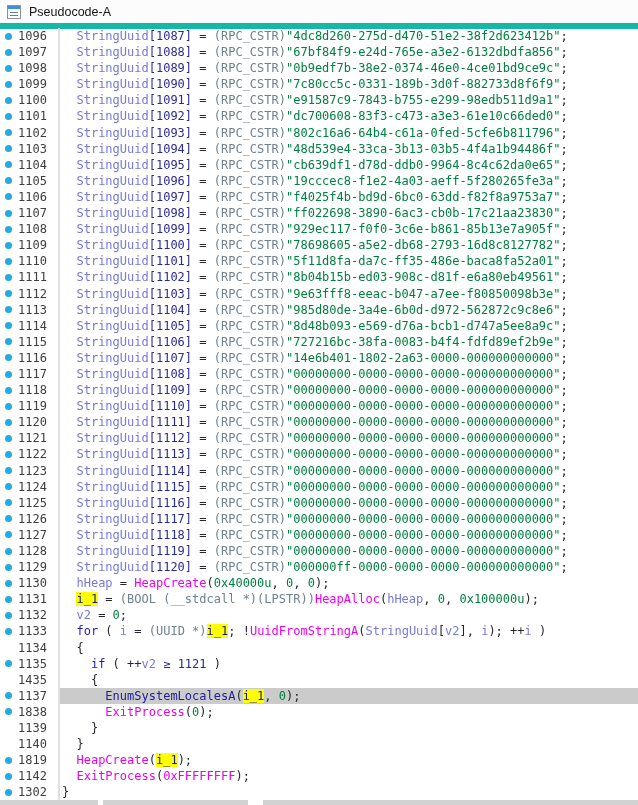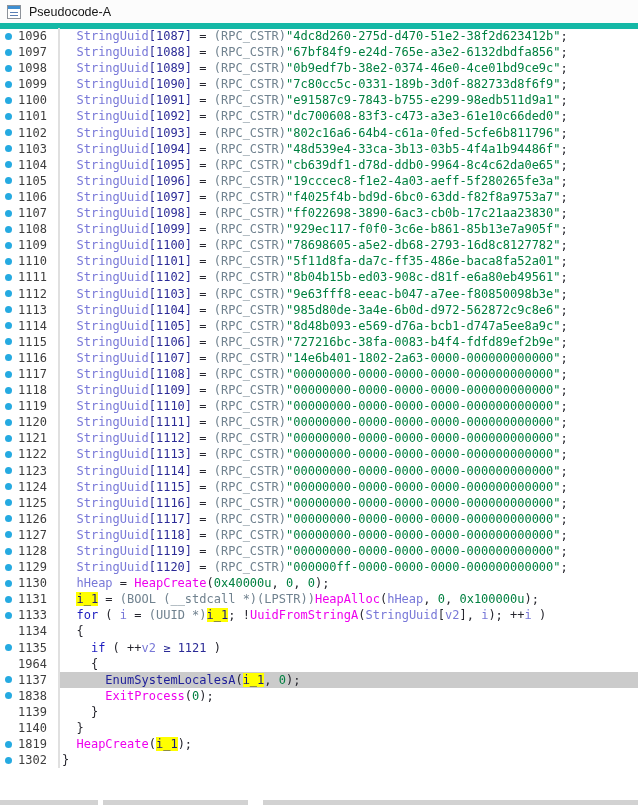--- a/index.html
+++ b/index.html
@@ -84,29 +84,31 @@
     <div class="row"><span class="dotcell"><span class="dot"></span></span><span class="lnum">1122</span><span class="gutpad"></span><span class="ltext"><span class="t-pn">  </span><span class="t-var">StringUuid</span><span class="t-idx">[1113]</span><span class="t-pn"> = </span><span class="t-cast">(RPC_CSTR)</span><span class="t-str">"00000000-0000-0000-0000-000000000000"</span><span class="t-pn">;</span></span></div>
     <div class="row"><span class="dotcell"><span class="dot"></span></span><span class="lnum">1123</span><span class="gutpad"></span><span class="ltext"><span class="t-pn">  </span><span class="t-var">StringUuid</span><span class="t-idx">[1114]</span><span class="t-pn"> = </span><span class="t-cast">(RPC_CSTR)</span><span class="t-str">"00000000-0000-0000-0000-000000000000"</span><span class="t-pn">;</span></span></div>
     <div class="row"><span class="dotcell"><span class="dot"></span></span><span class="lnum">1124</span><span class="gutpad"></span><span class="ltext"><span class="t-pn">  </span><span class="t-var">StringUuid</span><span class="t-idx">[1115]</span><span class="t-pn"> = </span><span class="t-cast">(RPC_CSTR)</span><span class="t-str">"00000000-0000-0000-0000-000000000000"</span><span class="t-pn">;</span></span></div>
     <div class="row"><span class="dotcell"><span class="dot"></span></span><span class="lnum">1125</span><span class="gutpad"></span><span class="ltext"><span class="t-pn">  </span><span class="t-var">StringUuid</span><span class="t-idx">[1116]</span><span class="t-pn"> = </span><span class="t-cast">(RPC_CSTR)</span><span class="t-str">"00000000-0000-0000-0000-000000000000"</span><span class="t-pn">;</span></span></div>
     <div class="row"><span class="dotcell"><span class="dot"></span></span><span class="lnum">1126</span><span class="gutpad"></span><span class="ltext"><span class="t-pn">  </span><span class="t-var">StringUuid</span><span class="t-idx">[1117]</span><span class="t-pn"> = </span><span class="t-cast">(RPC_CSTR)</span><span class="t-str">"00000000-0000-0000-0000-000000000000"</span><span class="t-pn">;</span></span></div>
     <div class="row"><span class="dotcell"><span class="dot"></span></span><span class="lnum">1127</span><span class="gutpad"></span><span class="ltext"><span class="t-pn">  </span><span class="t-var">StringUuid</span><span class="t-idx">[1118]</span><span class="t-pn"> = </span><span class="t-cast">(RPC_CSTR)</span><span class="t-str">"00000000-0000-0000-0000-000000000000"</span><span class="t-pn">;</span></span></div>
     <div class="row"><span class="dotcell"><span class="dot"></span></span><span class="lnum">1128</span><span class="gutpad"></span><span class="ltext"><span class="t-pn">  </span><span class="t-var">StringUuid</span><span class="t-idx">[1119]</span><span class="t-pn"> = </span><span class="t-cast">(RPC_CSTR)</span><span class="t-str">"00000000-0000-0000-0000-000000000000"</span><span class="t-pn">;</span></span></div>
     <div class="row"><span class="dotcell"><span class="dot"></span></span><span class="lnum">1129</span><span class="gutpad"></span><span class="ltext"><span class="t-pn">  </span><span class="t-var">StringUuid</span><span class="t-idx">[1120]</span><span class="t-pn"> = </span><span class="t-cast">(RPC_CSTR)</span><span class="t-str">"000000ff-0000-0000-0000-000000000000"</span><span class="t-pn">;</span></span></div>
     <div class="row"><span class="dotcell"><span class="dot"></span></span><span class="lnum">1130</span><span class="gutpad"></span><span class="ltext"><span class="t-pn">  </span><span class="t-var">hHeap</span><span class="t-pn"> = </span><span class="t-imp">HeapCreate</span><span class="t-pn">(</span><span class="t-num">0x40000u</span><span class="t-pn">, </span><span class="t-num">0</span><span class="t-pn">, </span><span class="t-num">0</span><span class="t-pn">);</span></span></div>
     <div class="row"><span class="dotcell"><span class="dot"></span></span><span class="lnum">1131</span><span class="gutpad"></span><span class="ltext"><span class="t-pn">  </span><span class="t-hivar">i_1</span><span class="t-pn"> = </span><span class="t-cast">(BOOL (__stdcall *)(LPSTR))</span><span class="t-imp">HeapAlloc</span><span class="t-pn">(</span><span class="t-var">hHeap</span><span class="t-pn">, </span><span class="t-num">0</span><span class="t-pn">, </span><span class="t-num">0x100000u</span><span class="t-pn">);</span></span></div>
+    <div class="row"><span class="dotcell"><span class="dot"></span></span><span class="lnum">1132</span><span class="gutpad"></span><span class="ltext"><span class="t-pn">  </span><span class="t-var">v2</span><span class="t-pn"> = </span><span class="t-num">0</span><span class="t-pn">;</span></span></div>
     <div class="row"><span class="dotcell"><span class="dot"></span></span><span class="lnum">1133</span><span class="gutpad"></span><span class="ltext"><span class="t-pn">  </span><span class="t-kw">for</span><span class="t-pn"> ( </span><span class="t-var">i</span><span class="t-pn"> = </span><span class="t-cast">(UUID *)</span><span class="t-hivar">i_1</span><span class="t-pn">; !</span><span class="t-imp">UuidFromStringA</span><span class="t-pn">(</span><span class="t-var">StringUuid</span><span class="t-pn">[</span><span class="t-var">v2</span><span class="t-pn">], </span><span class="t-var">i</span><span class="t-pn">); ++</span><span class="t-var">i</span><span class="t-pn"> )</span></span></div>
     <div class="row"><span class="dotcell"></span><span class="lnum">1134</span><span class="gutpad"></span><span class="ltext"><span class="t-pn">  {</span></span></div>
     <div class="row"><span class="dotcell"><span class="dot"></span></span><span class="lnum">1135</span><span class="gutpad"></span><span class="ltext"><span class="t-pn">    </span><span class="t-kw">if</span><span class="t-pn"> ( ++</span><span class="t-var">v2</span><span class="t-pn"> </span><span class="t-idx">≥</span><span class="t-pn"> </span><span class="t-idx">1121</span><span class="t-pn"> )</span></span></div>
-    <div class="row"><span class="dotcell"></span><span class="lnum">1964</span><span class="gutpad"></span><span class="ltext"><span class="t-pn">    {</span></span></div>
+    <div class="row"><span class="dotcell"></span><span class="lnum">1435</span><span class="gutpad"></span><span class="ltext"><span class="t-pn">    {</span></span></div>
     <div class="row hl"><span class="dotcell"><span class="dot"></span></span><span class="lnum">1137</span><span class="gutpad"></span><span class="ltext"><span class="t-pn">      </span><span class="t-fn2">EnumSystemLocalesA</span><span class="t-pn">(</span><span class="t-hivar">i_1</span><span class="t-pn">, </span><span class="t-num">0</span><span class="t-pn">);</span></span></div>
     <div class="row"><span class="dotcell"><span class="dot"></span></span><span class="lnum">1838</span><span class="gutpad"></span><span class="ltext"><span class="t-pn">      </span><span class="t-imp">ExitProcess</span><span class="t-pn">(</span><span class="t-num">0</span><span class="t-pn">);</span></span></div>
     <div class="row"><span class="dotcell"></span><span class="lnum">1139</span><span class="gutpad"></span><span class="ltext"><span class="t-pn">    }</span></span></div>
     <div class="row"><span class="dotcell"></span><span class="lnum">1140</span><span class="gutpad"></span><span class="ltext"><span class="t-pn">  }</span></span></div>
     <div class="row"><span class="dotcell"><span class="dot"></span></span><span class="lnum">1819</span><span class="gutpad"></span><span class="ltext"><span class="t-pn">  </span><span class="t-imp">HeapCreate</span><span class="t-pn">(</span><span class="t-hivar">i_1</span><span class="t-pn">);</span></span></div>
+    <div class="row"><span class="dotcell"><span class="dot"></span></span><span class="lnum">1142</span><span class="gutpad"></span><span class="ltext"><span class="t-pn">  </span><span class="t-imp">ExitProcess</span><span class="t-pn">(</span><span class="t-imp">0xFFFFFFFF</span><span class="t-pn">);</span></span></div>
     <div class="row"><span class="dotcell"><span class="dot"></span></span><span class="lnum">1302</span><span class="gutpad"></span><span class="ltext"><span class="t-pn">}</span></span></div>
   </div>
 
 <div class="bottomstrip">
   <div class="bseg" style="width:98px"></div>
   <div class="bgap" style="width:5px"></div>
   <div class="bseg" style="width:145px"></div>
   <div class="bgap" style="width:15px"></div>
   <div class="bseg" style="flex:1"></div>
 </div>

